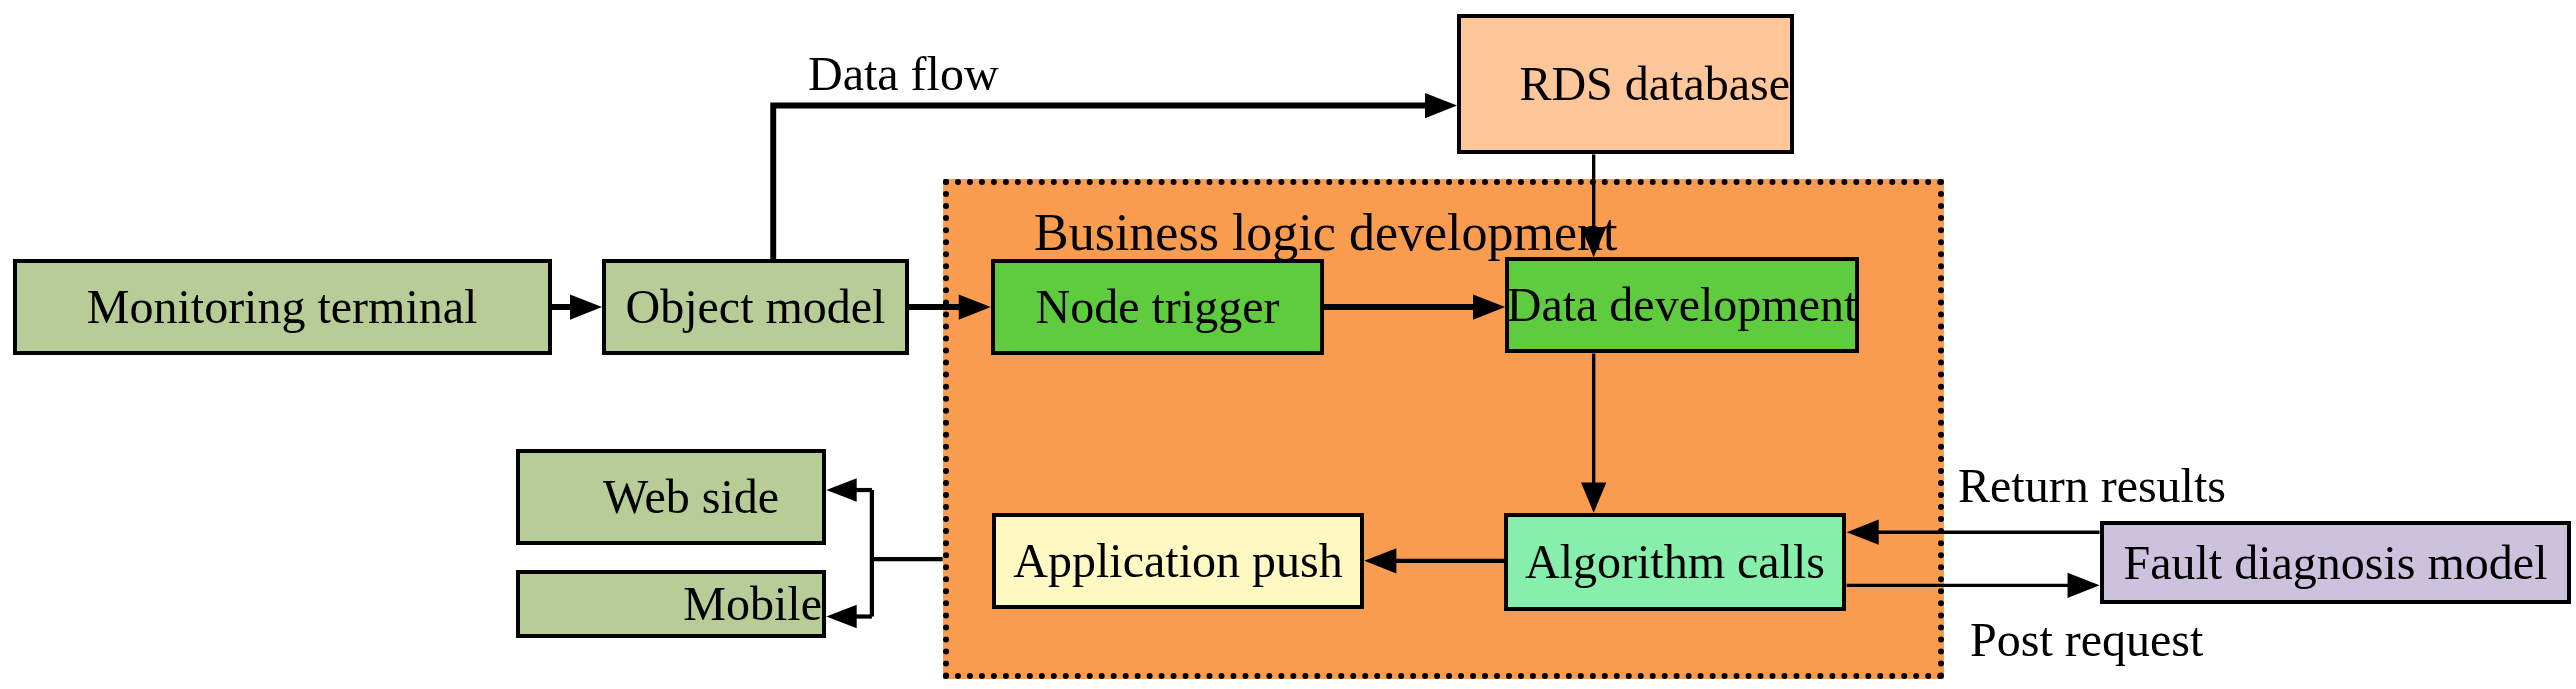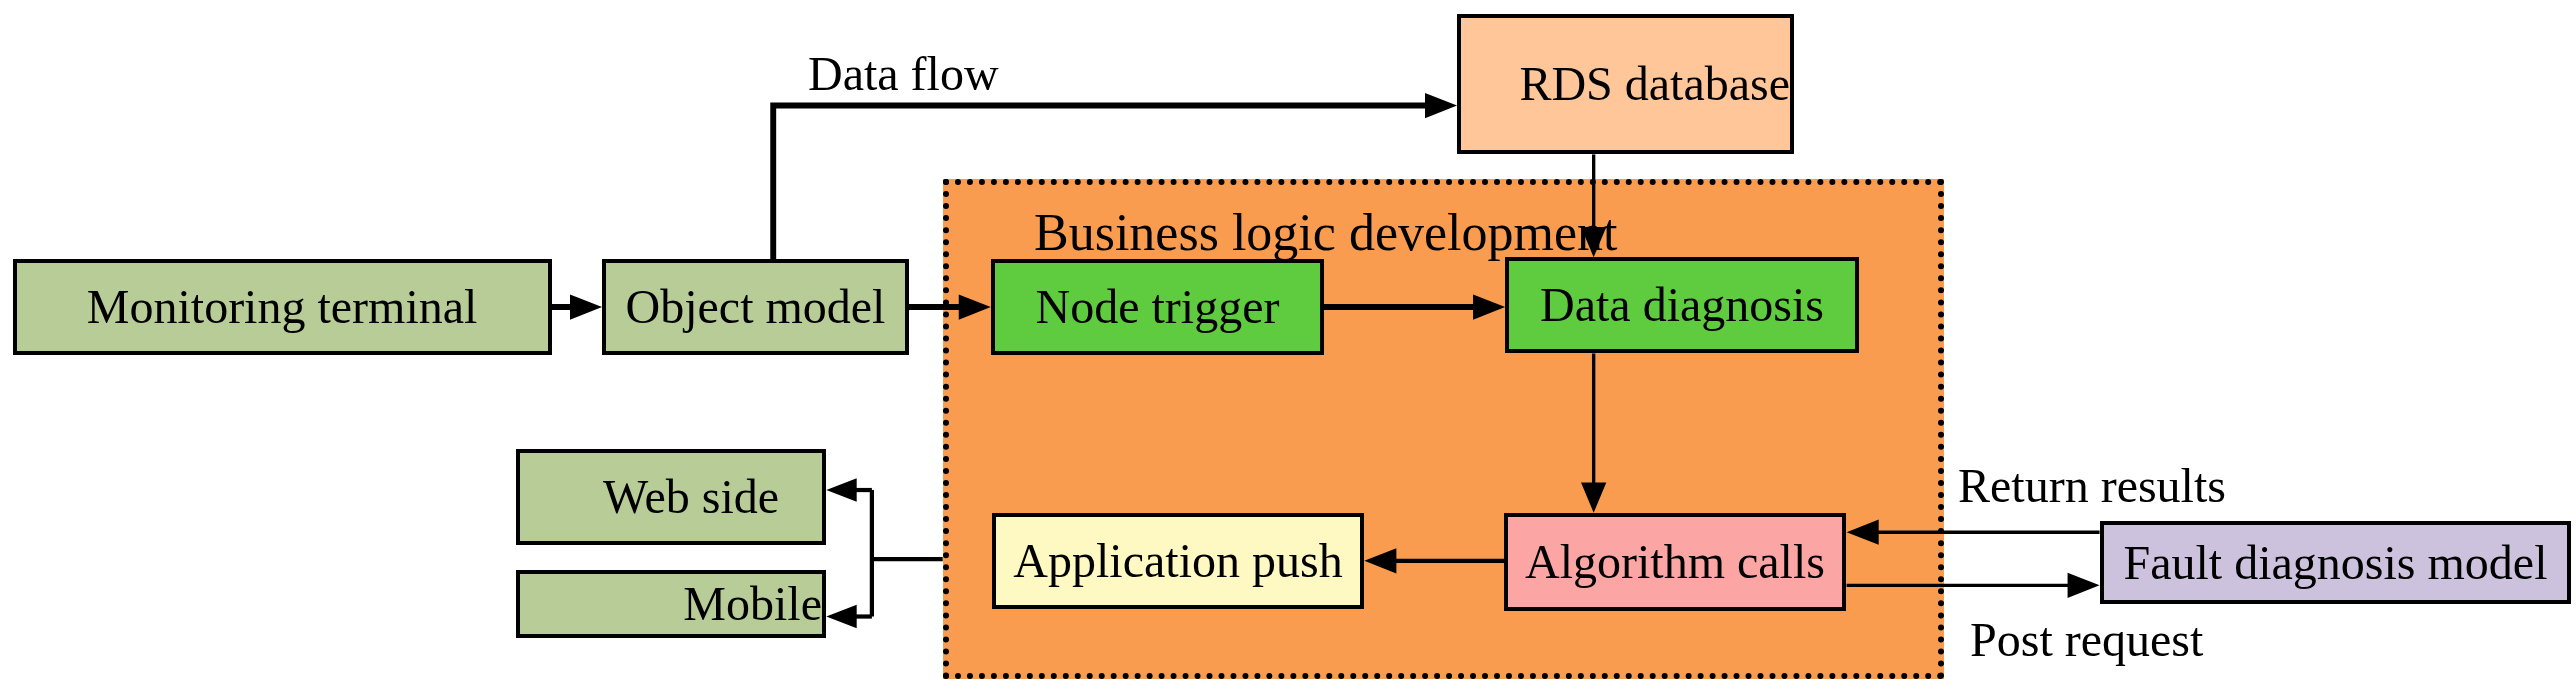--- a/index.html
+++ b/index.html
@@ -133,28 +133,28 @@
 
   <div class="node" id="node-rds-database" style="background-color: rgb(255, 198, 153); justify-content: flex-end;">
     <span>RDS database</span>
   </div>
 
   <div class="node" id="node-node-trigger" style="background-color: rgb(95, 203, 62);">
     <span>Node trigger</span>
   </div>
 
   <div class="node" id="node-data-processing" style="background-color: rgb(95, 203, 62);">
-    <span>Data diagnosis</span>
+    <span>Data development</span>
   </div>
 
   <div class="node" id="node-application-push" style="background-color: #fef9c3;">
     <span>Application push</span>
   </div>
 
-  <div class="node" id="node-algorithm-calls" style="background-color: #fca5a5; text-align: center;">
+  <div class="node" id="node-algorithm-calls" style="background-color: #86efac; text-align: center;">
     <span>Algorithm calls</span>
   </div>
 
   <div class="node" id="node-web-side" style="background-color: rgb(183, 204, 150);">
     <span>Web side</span>
   </div>
 
   <div class="node" id="node-mobile" style="background-color: rgb(183, 204, 150);">
     <span>Mobile</span>
   </div>

